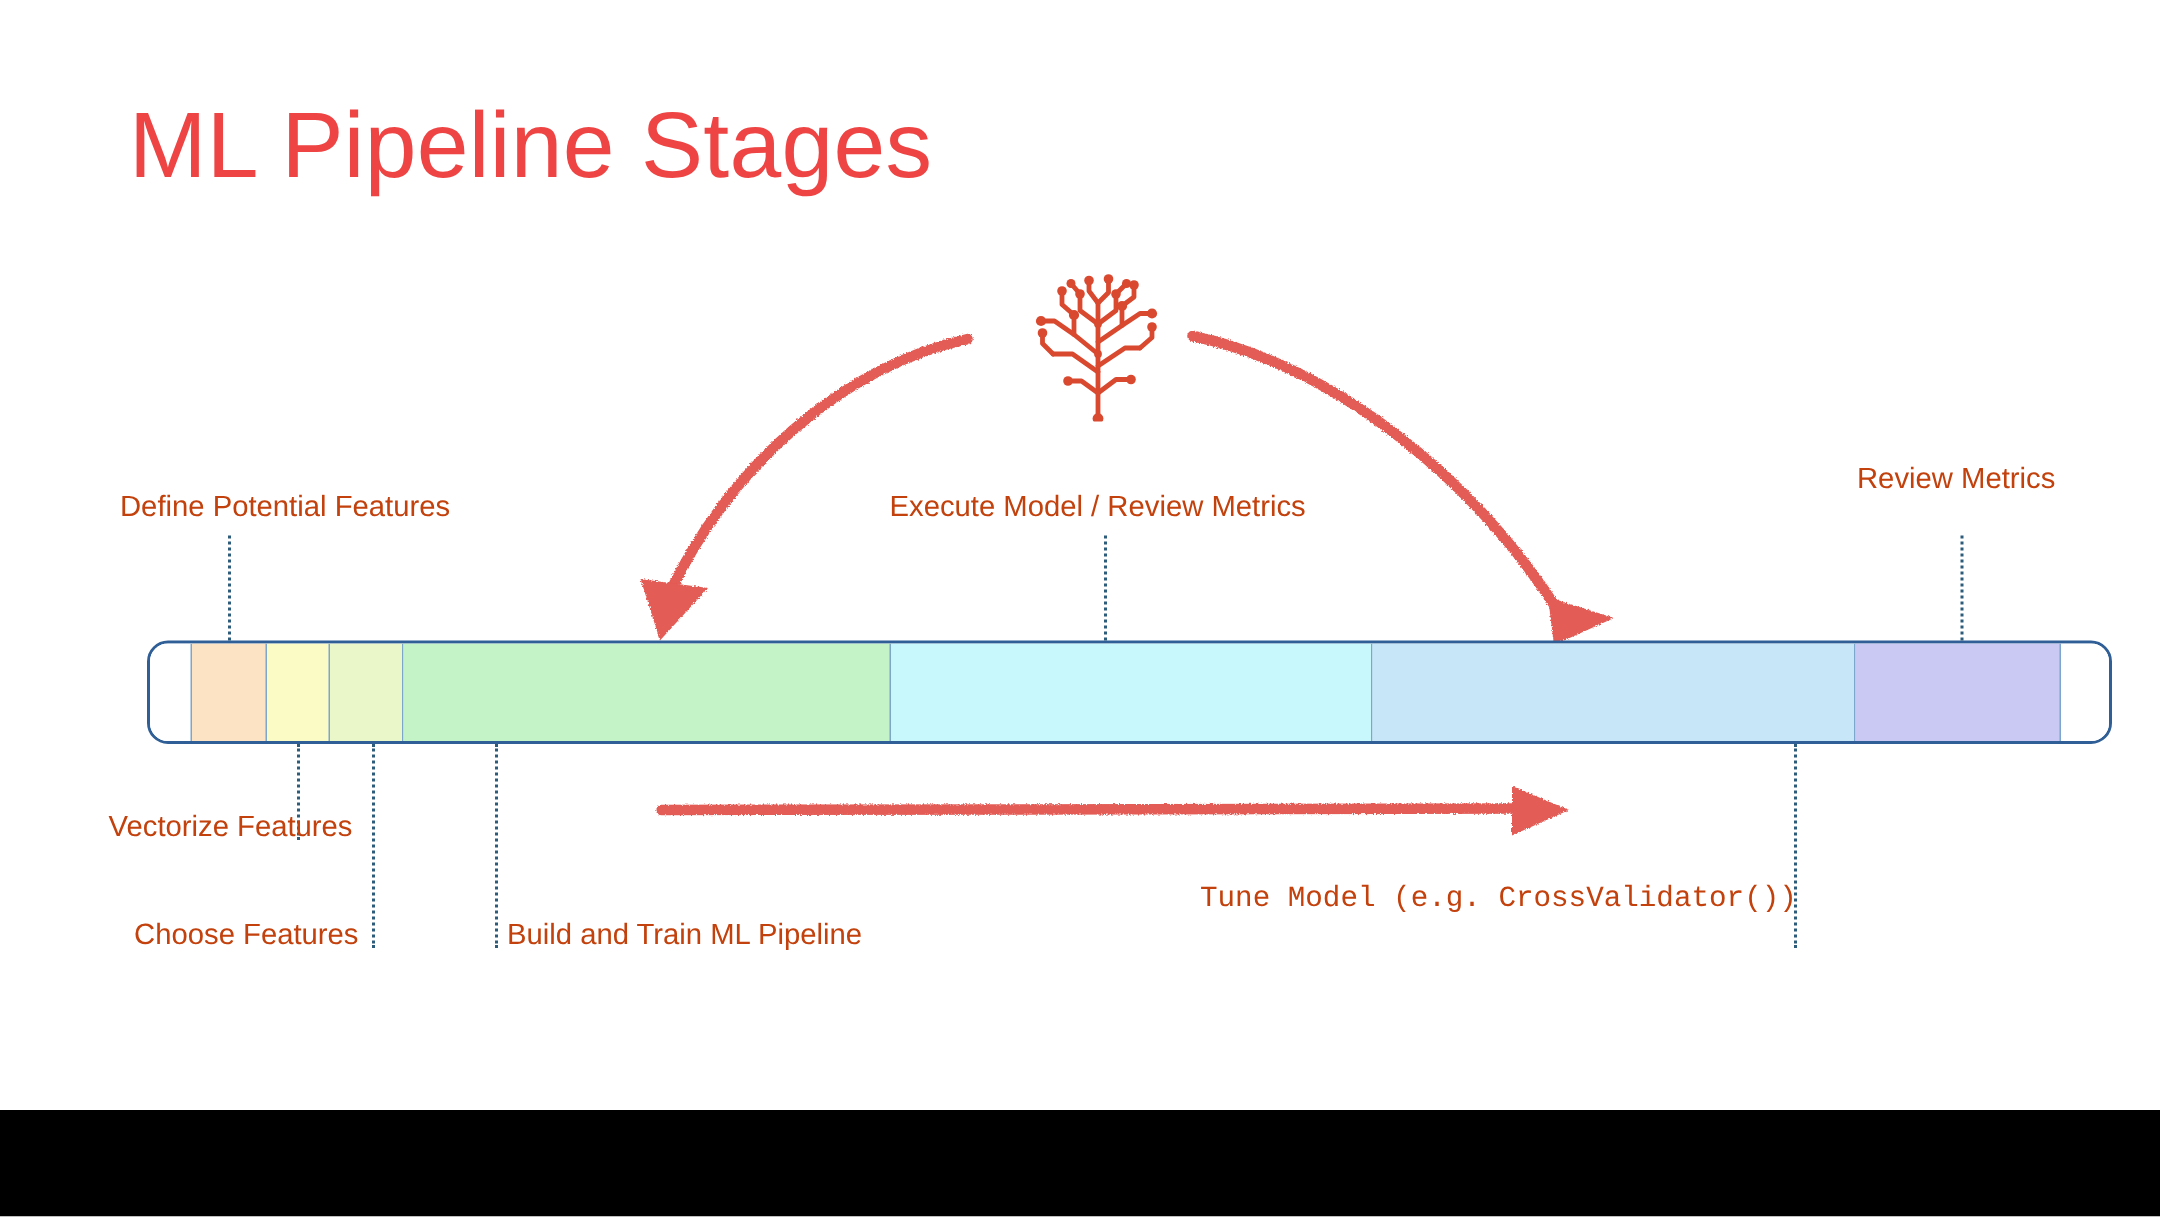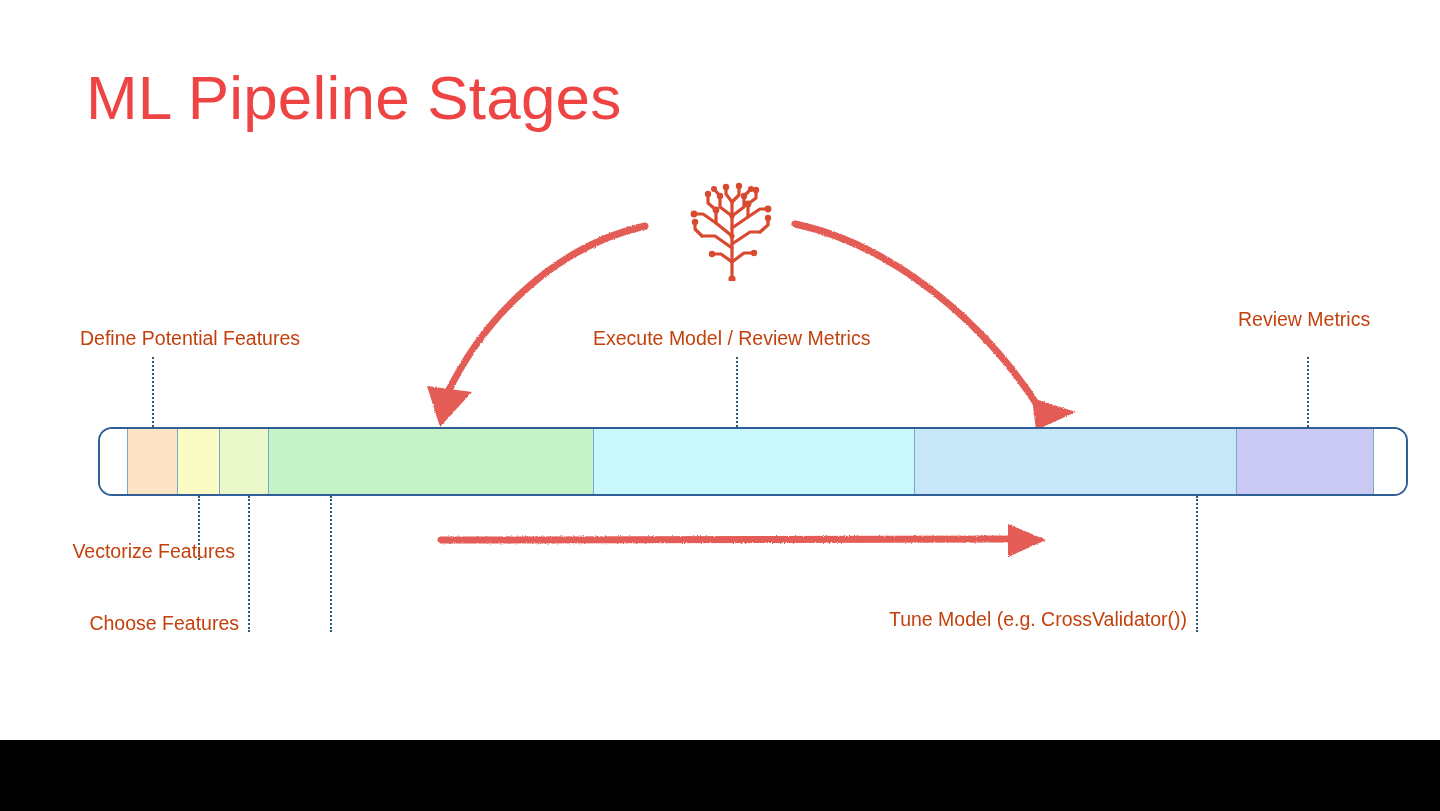--- a/index.html
+++ b/index.html
@@ -212,21 +212,22 @@
     <div class="leader" style="left:248px;  top:496px; height:136px;"></div>
     <div class="leader" style="left:330px;  top:496px; height:136px;"></div>
     <div class="leader" style="left:1196px; top:496px; height:136px;"></div>
 
     <div class="dlabel" style="left:80px; top:327px;">Define Potential Features</div>
     <div class="dlabel" style="left:593px; top:327px;">Execute Model / Review Metrics</div>
     <div class="dlabel" style="left:1238px; top:308px;">Review Metrics</div>
 
     <div class="dlabel right-align" style="left:0px; top:540px; width:189px;padding-left:46px;">Vectorize Features</div>
     <div class="dlabel right-align" style="left:0px; top:612px; width:239px;">Choose Features</div>
-    <div class="dlabel right-align" style="left:800px; top:608px; width:387px;">Tune Model (e.g. CrossValidator())</div>
+    <div class="dlabel" style="left:338px; top:612px;">Build and Train ML Pipeline</div>
+    <div class="dlabel right-align" style="left:800px; top:588px; width:387px;font-family:Liberation Mono, monospace;">Tune Model (e.g. CrossValidator())</div>
 
   </div>
 
   <div id="footer-bar">
     
     
   </div>
 
 </div>
 

